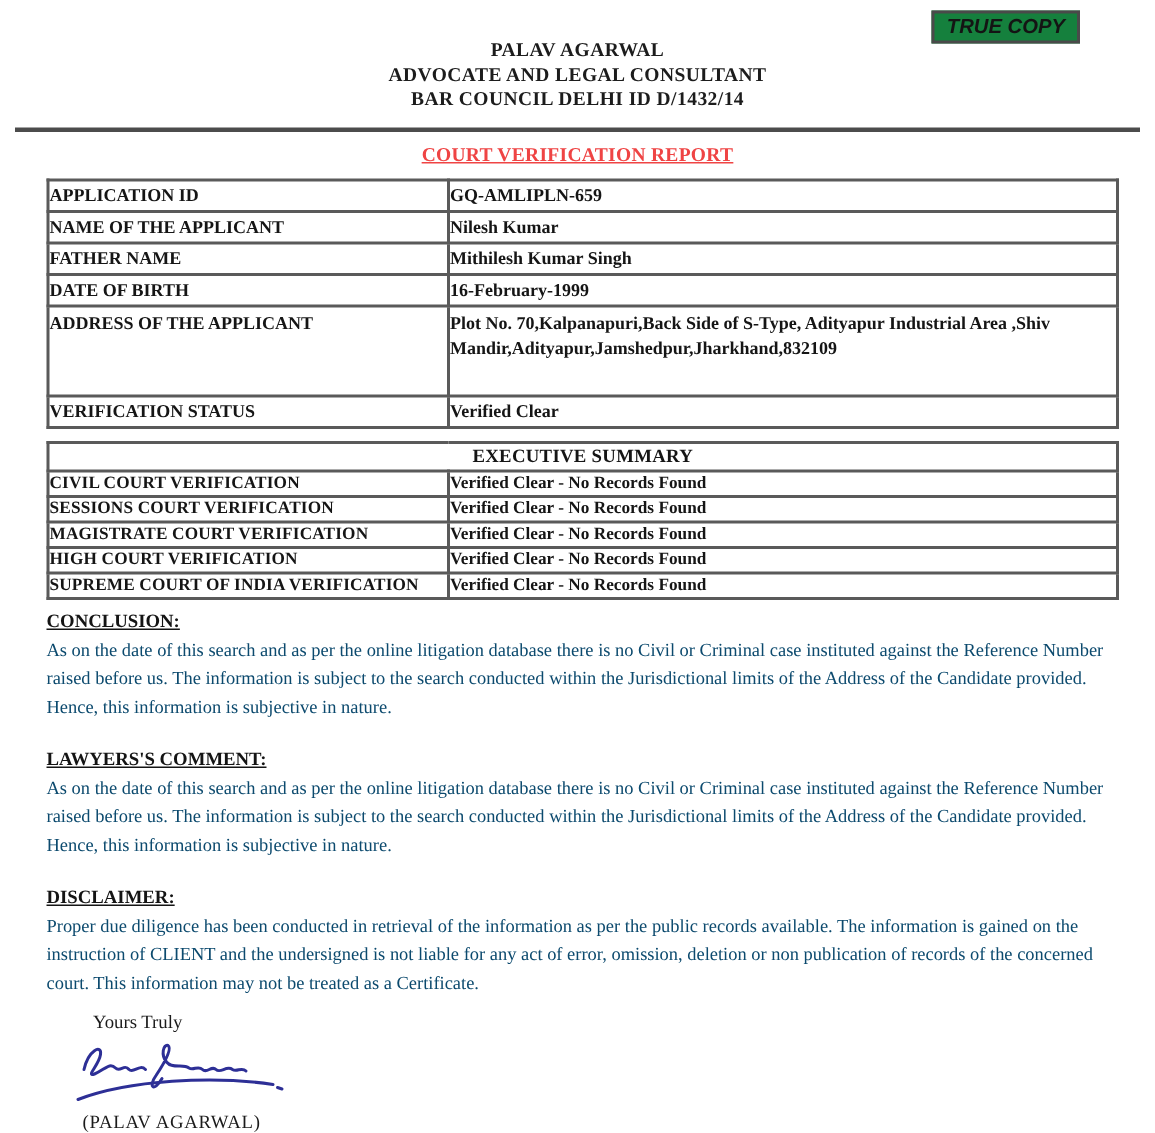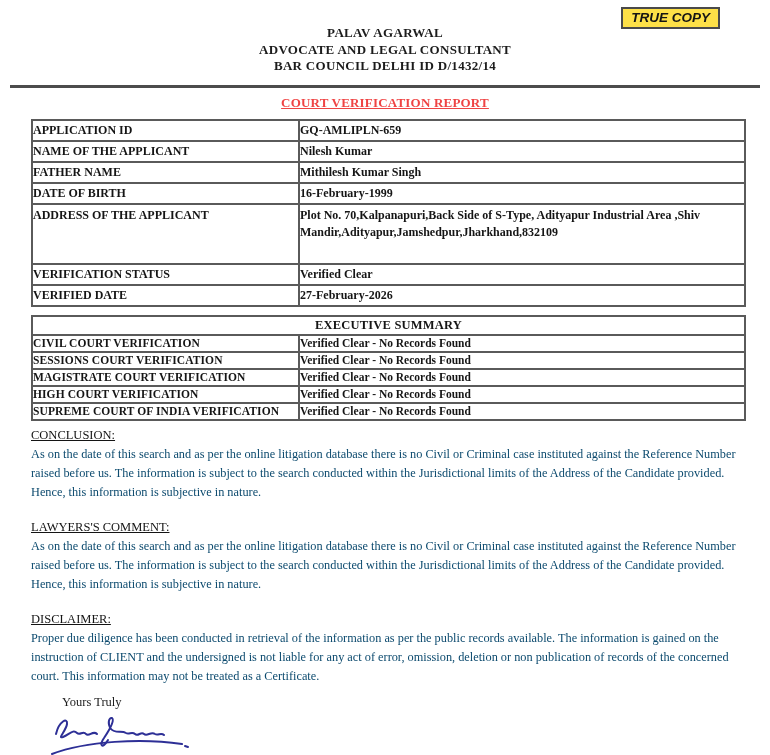--- a/index.html
+++ b/index.html
@@ -15,21 +15,21 @@
   .letterhead div {
     font-weight: bold; font-size: 13px; line-height: 16.5px;
     letter-spacing: 0.3px; color: #1c1c1c;
   }
   .stamp {
     position: absolute; top: 7px; right: 50px;
     border: 2px solid #4a4a4a;
     padding: 1px 8px 2px 8px;
     font-family: "Liberation Sans", sans-serif;
     font-style: italic; font-weight: bold; font-size: 13.5px;
-    color: #141414; background: #fde047;
+    color: #141414; background: #15803d;
   }
   .rule {
     height: 3px; background: #4c4c4c;
     margin: 10px 10px 0 10px;
   }
   .doc-title {
     margin-top: 7px; text-align: center;
     font-weight: bold; font-size: 13px; letter-spacing: 0.2px;
     text-decoration: underline; color: #ef4444;
   }
@@ -52,21 +52,21 @@
   .summary-table col.c-label { width: 267px; }
   .summary-table col.c-value { width: 446px; }
   .summary-table th { height: 19px; text-align: center; font-size: 12.5px; letter-spacing: 0.2px; }
   .summary-table tr.s-row { height: 17px; }
   .summary-table td.s-label { font-size: 11.5px; letter-spacing: 0.1px; }
   .summary-table td.s-value { text-align: left; font-size: 11.5px; }
   
   .section { margin: 0 26px 0 31px; }
   .section-heading {
     margin-top: 7px;
-    font-weight: normal; font-size: 12.5px;
+    font-weight: bold; font-size: 12.5px;
     text-decoration: underline; color: #141414;
   }
   .section + .section .section-heading { margin-top: 18px; }
   .section-body {
     margin-top: 2px;
     font-size: 12.3px; line-height: 19px; color: #0c4a6e;
     text-align: left;
   }
   
   .closing { margin: 9px 0 0 62px; font-size: 12.5px; color: #1b1b1b; }
@@ -116,24 +116,20 @@
         <td>DATE OF BIRTH</td>
         <td>16-February-1999</td>
       </tr>
       <tr class="row-address">
         <td>ADDRESS OF THE APPLICANT</td>
         <td>Plot No. 70,Kalpanapuri,Back Side of S-Type, Adityapur Industrial Area ,Shiv Mandir,Adityapur,Jamshedpur,Jharkhand,832109</td>
       </tr>
       <tr>
         <td>VERIFICATION STATUS</td>
         <td>Verified Clear</td>
-      </tr>
-      <tr>
-        <td>VERIFIED DATE</td>
-        <td>27-February-2026</td>
       </tr>
     </tbody>
   </table>
 
   <table class="summary-table">
     <colgroup>
         <col class="c-label">
         <col class="c-value">
       </colgroup>
     <tbody>

